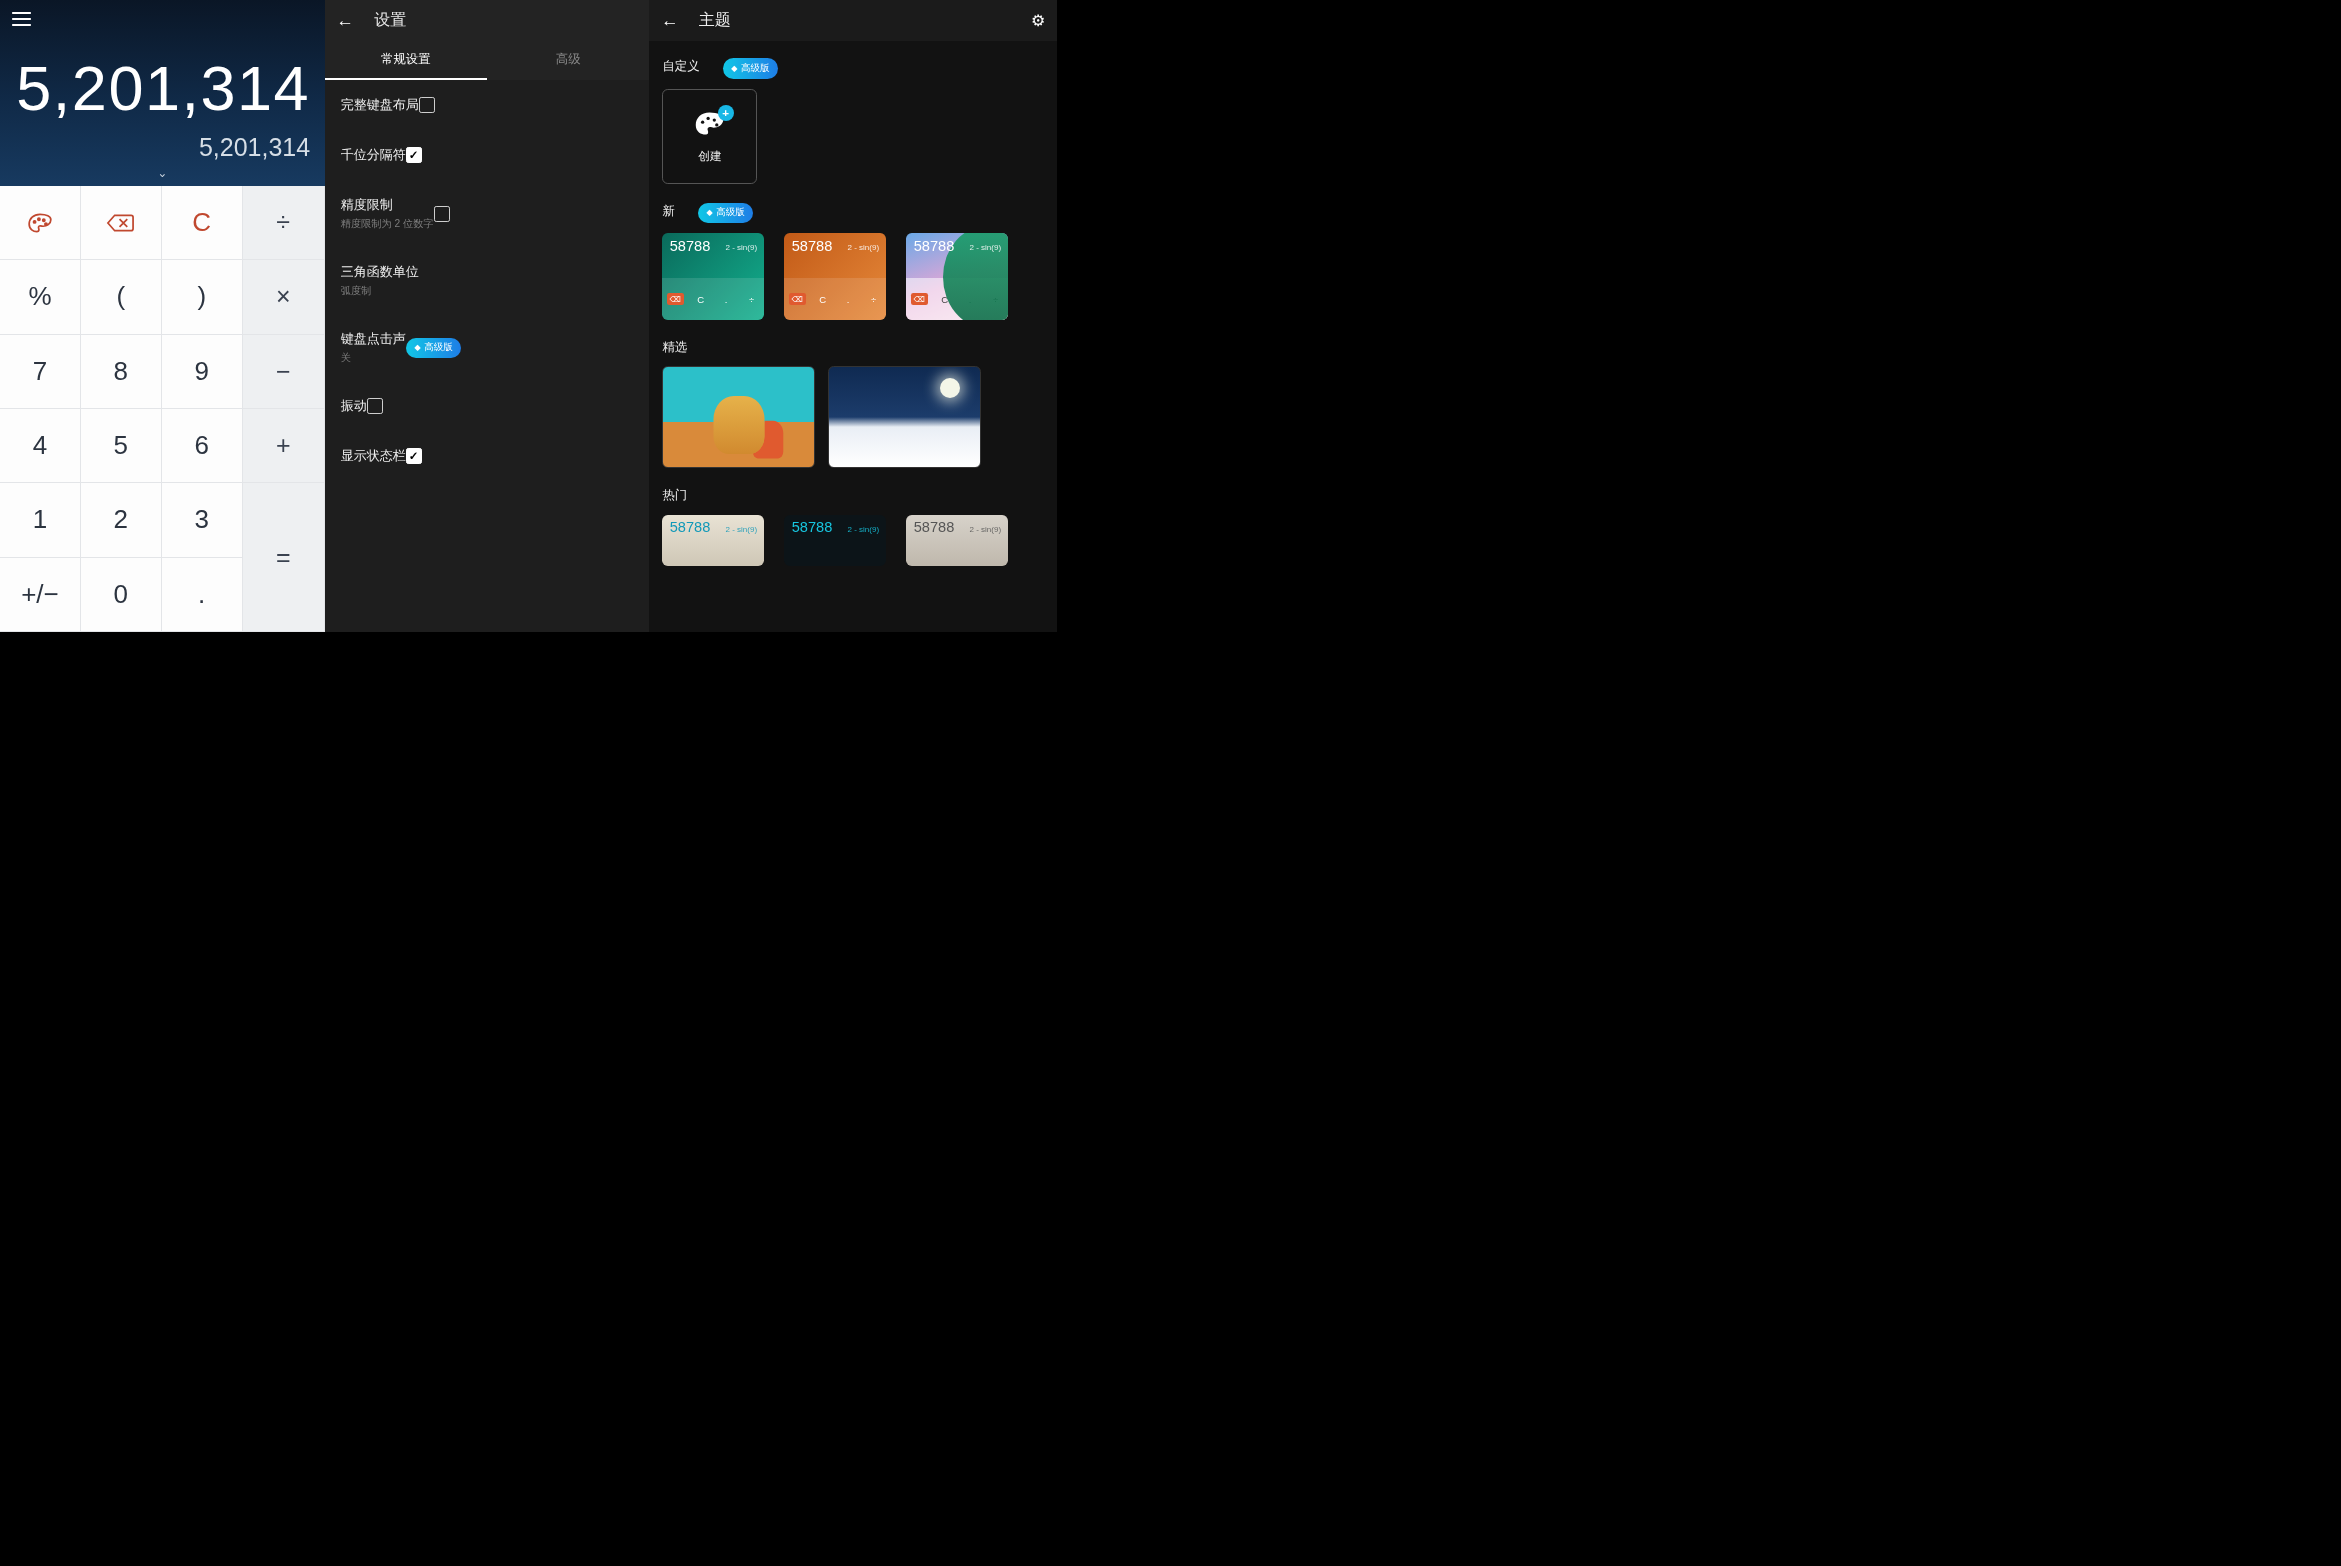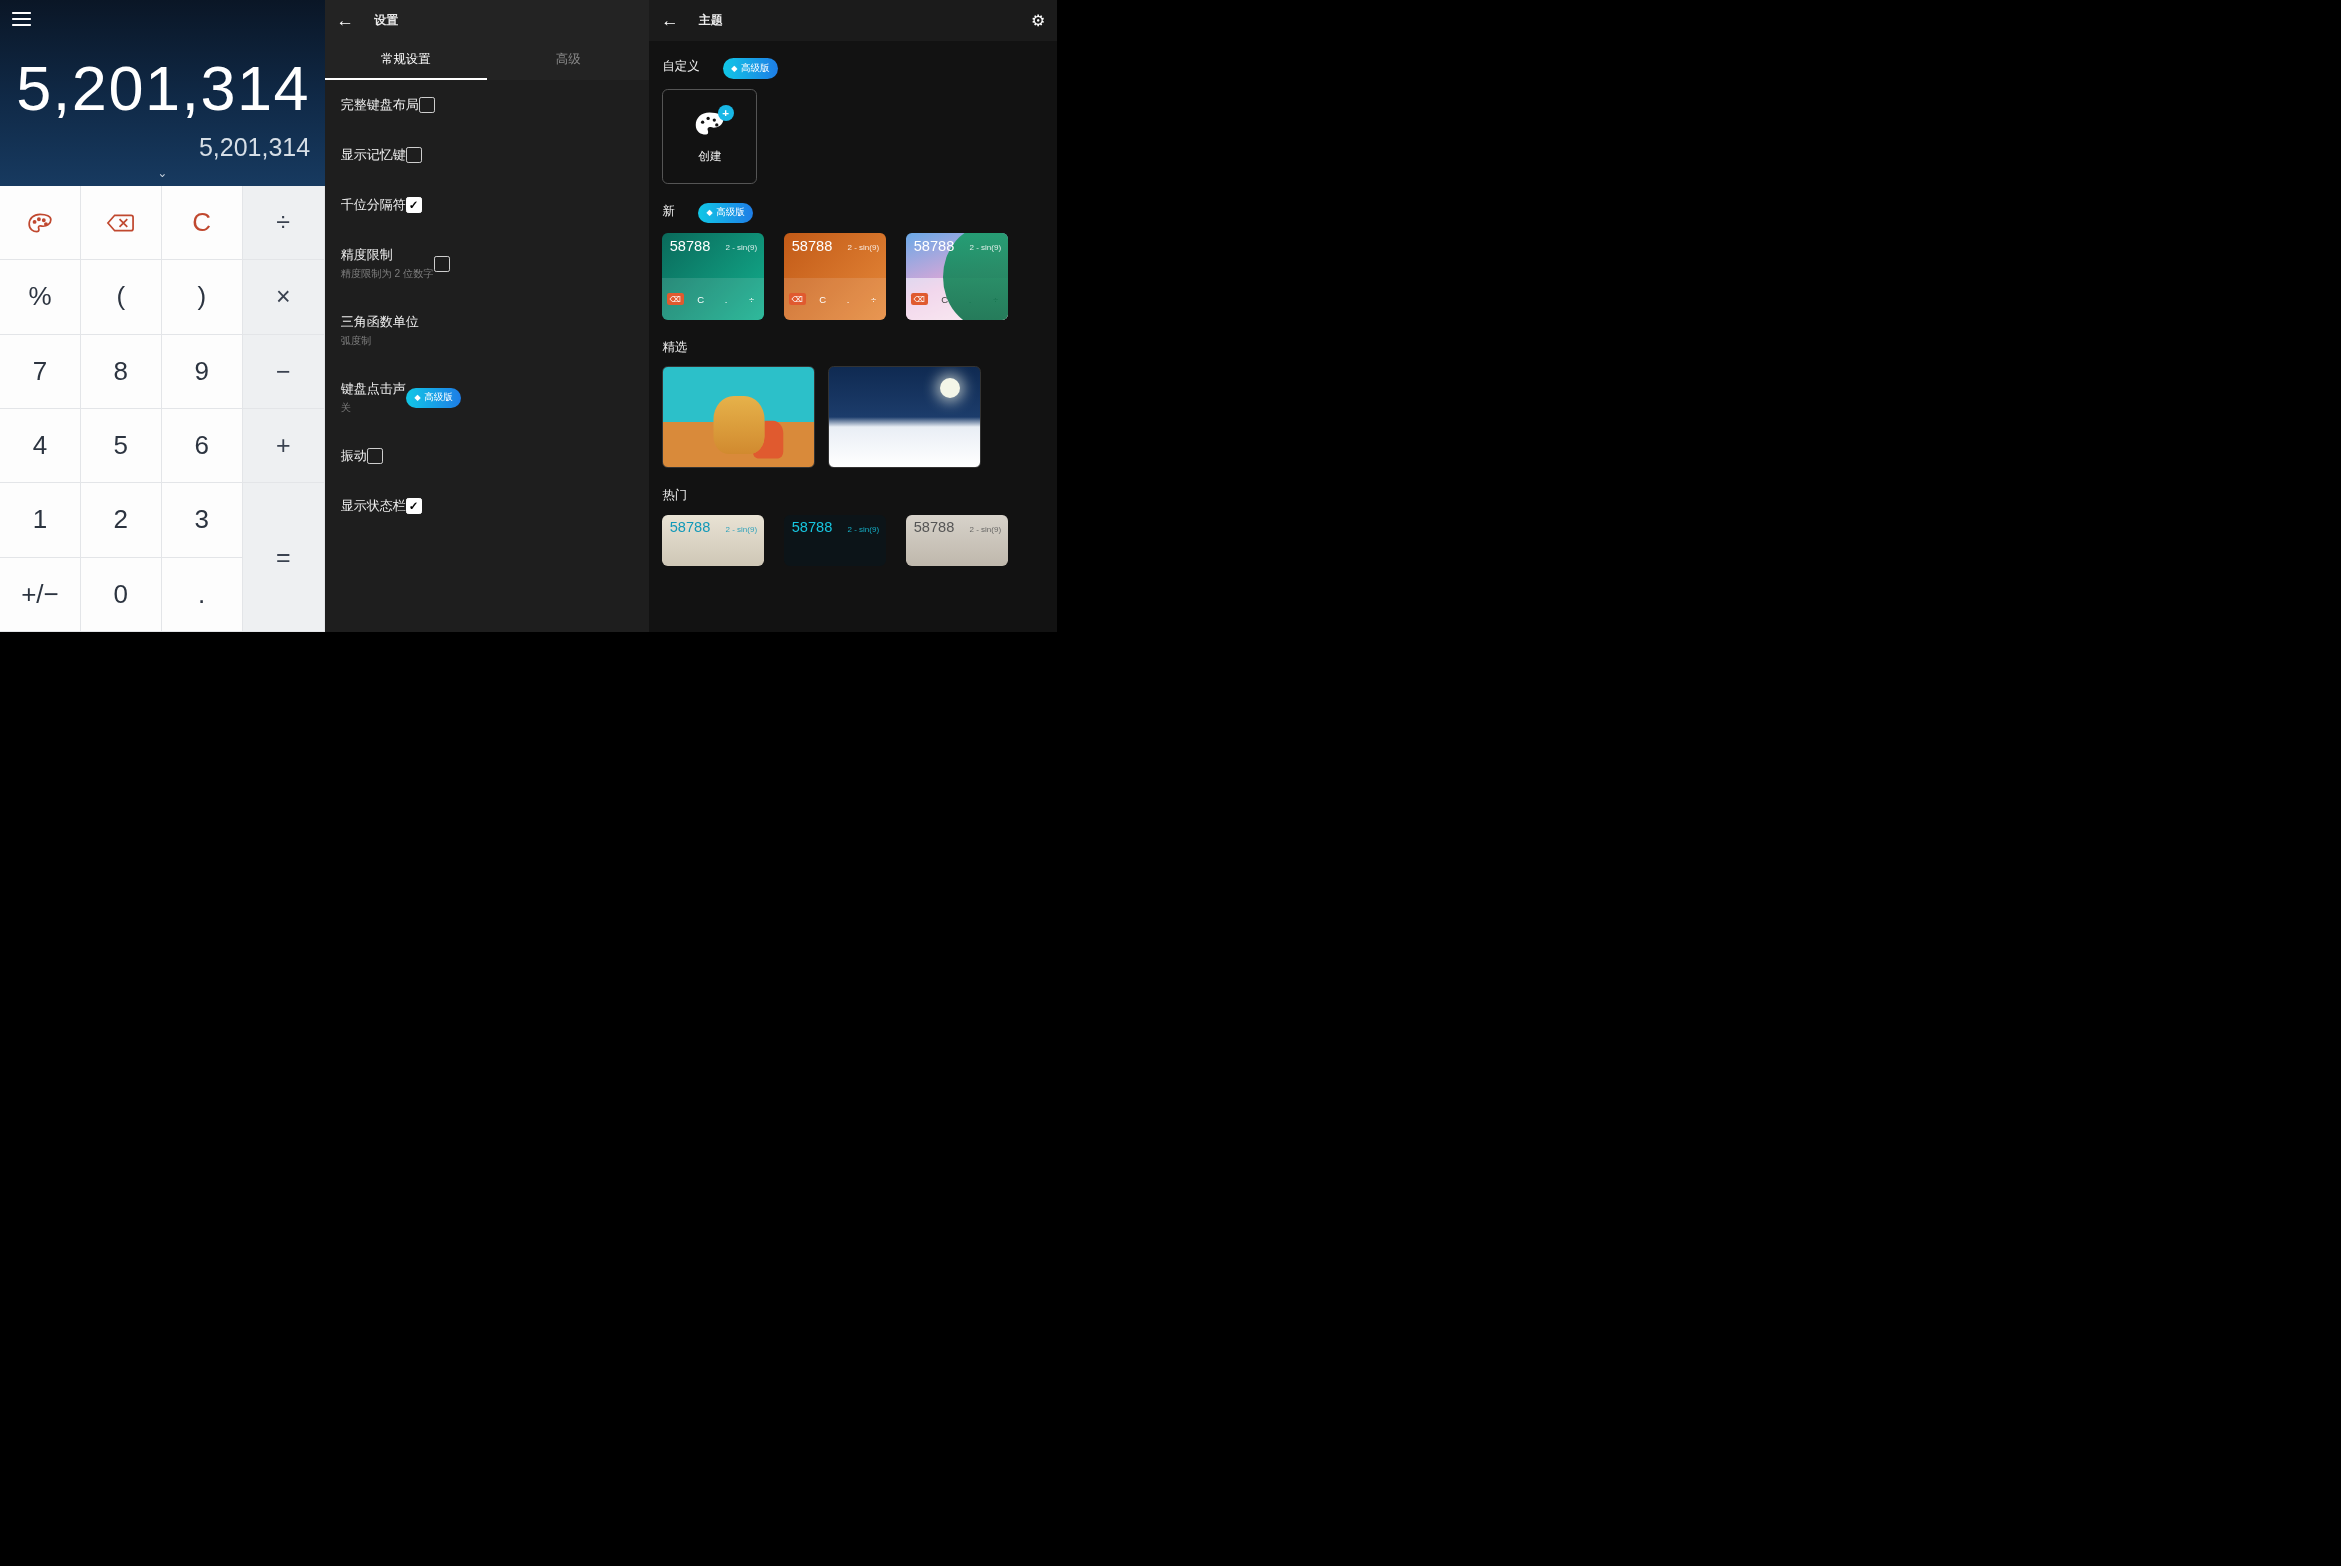--- a/index.html
+++ b/index.html
@@ -38,21 +38,21 @@
     font-weight:300;
   }
   .key.op { background:#eef0f2; color:#3a4250; font-size:25px;}
   .key.accent { color:#c0482f; }
   .key.accent svg { stroke:#c0482f; }
   .key.tall { grid-row: span 2; }
   
   .panel-settings { width:325px; background:#1e1e1e; color:#e8e8e8; display:flex; flex-direction:column;}
   .hdr { height:41px; display:flex; align-items:center; padding:0 11.6px; gap:20.4px; background:#232323;}
   .back-arrow { font-size:17.5px; cursor:pointer; color:#fff;}
-  .hdr-title { font-size:12px; font-weight:700;}
+  .hdr-title { font-size:16px; font-weight:400;}
   .tabs { display:flex; background:#232323;}
   .tab { flex:1; text-align:center; padding:10.2px 0; font-size:12.4px; color:#8a8a8a; cursor:pointer;}
   .tab.active { color:#fff; border-bottom:2.2px solid #fff; font-weight:500;}
   .settings-list { flex:1; overflow:auto; }
   .setting-row { display:flex; align-items:center; justify-content:flex-start; padding:16px 16px; cursor:pointer;}
   .setting-text .title { font-size:13px; color:#efefef;}
   .setting-text .sub { font-size:10.2px; color:#7d7d7d; margin-top:2.9px;}
   .chk { width:16px; height:16px; border:1.5px solid #cfcfcf; border-radius:2.2px; display:flex; align-items:center; justify-content:center;}
   .chk.on { background:#fff; border-color:#fff;}
   .chk.on::after { content:"✓"; color:#000; font-size:11.6px; font-weight:bold;}
@@ -192,26 +192,20 @@
   </div>
   <div class="settings-list" id="settings-list">
       <div class="setting-row">
         <div class="setting-text">
           <div class="title">完整键盘布局</div>
         </div>
         <div class="chk"></div>
       </div>
       <div class="setting-row">
         <div class="setting-text">
-          <div class="title">显示记忆键</div>
-        </div>
-        <div class="chk"></div>
-      </div>
-      <div class="setting-row">
-        <div class="setting-text">
           <div class="title">千位分隔符</div>
         </div>
         <div class="chk on"></div>
       </div>
       <div class="setting-row">
         <div class="setting-text">
           <div class="title">精度限制</div>
           <div class="sub">精度限制为 2 位数字</div>
         </div>
         <div class="chk"></div>

